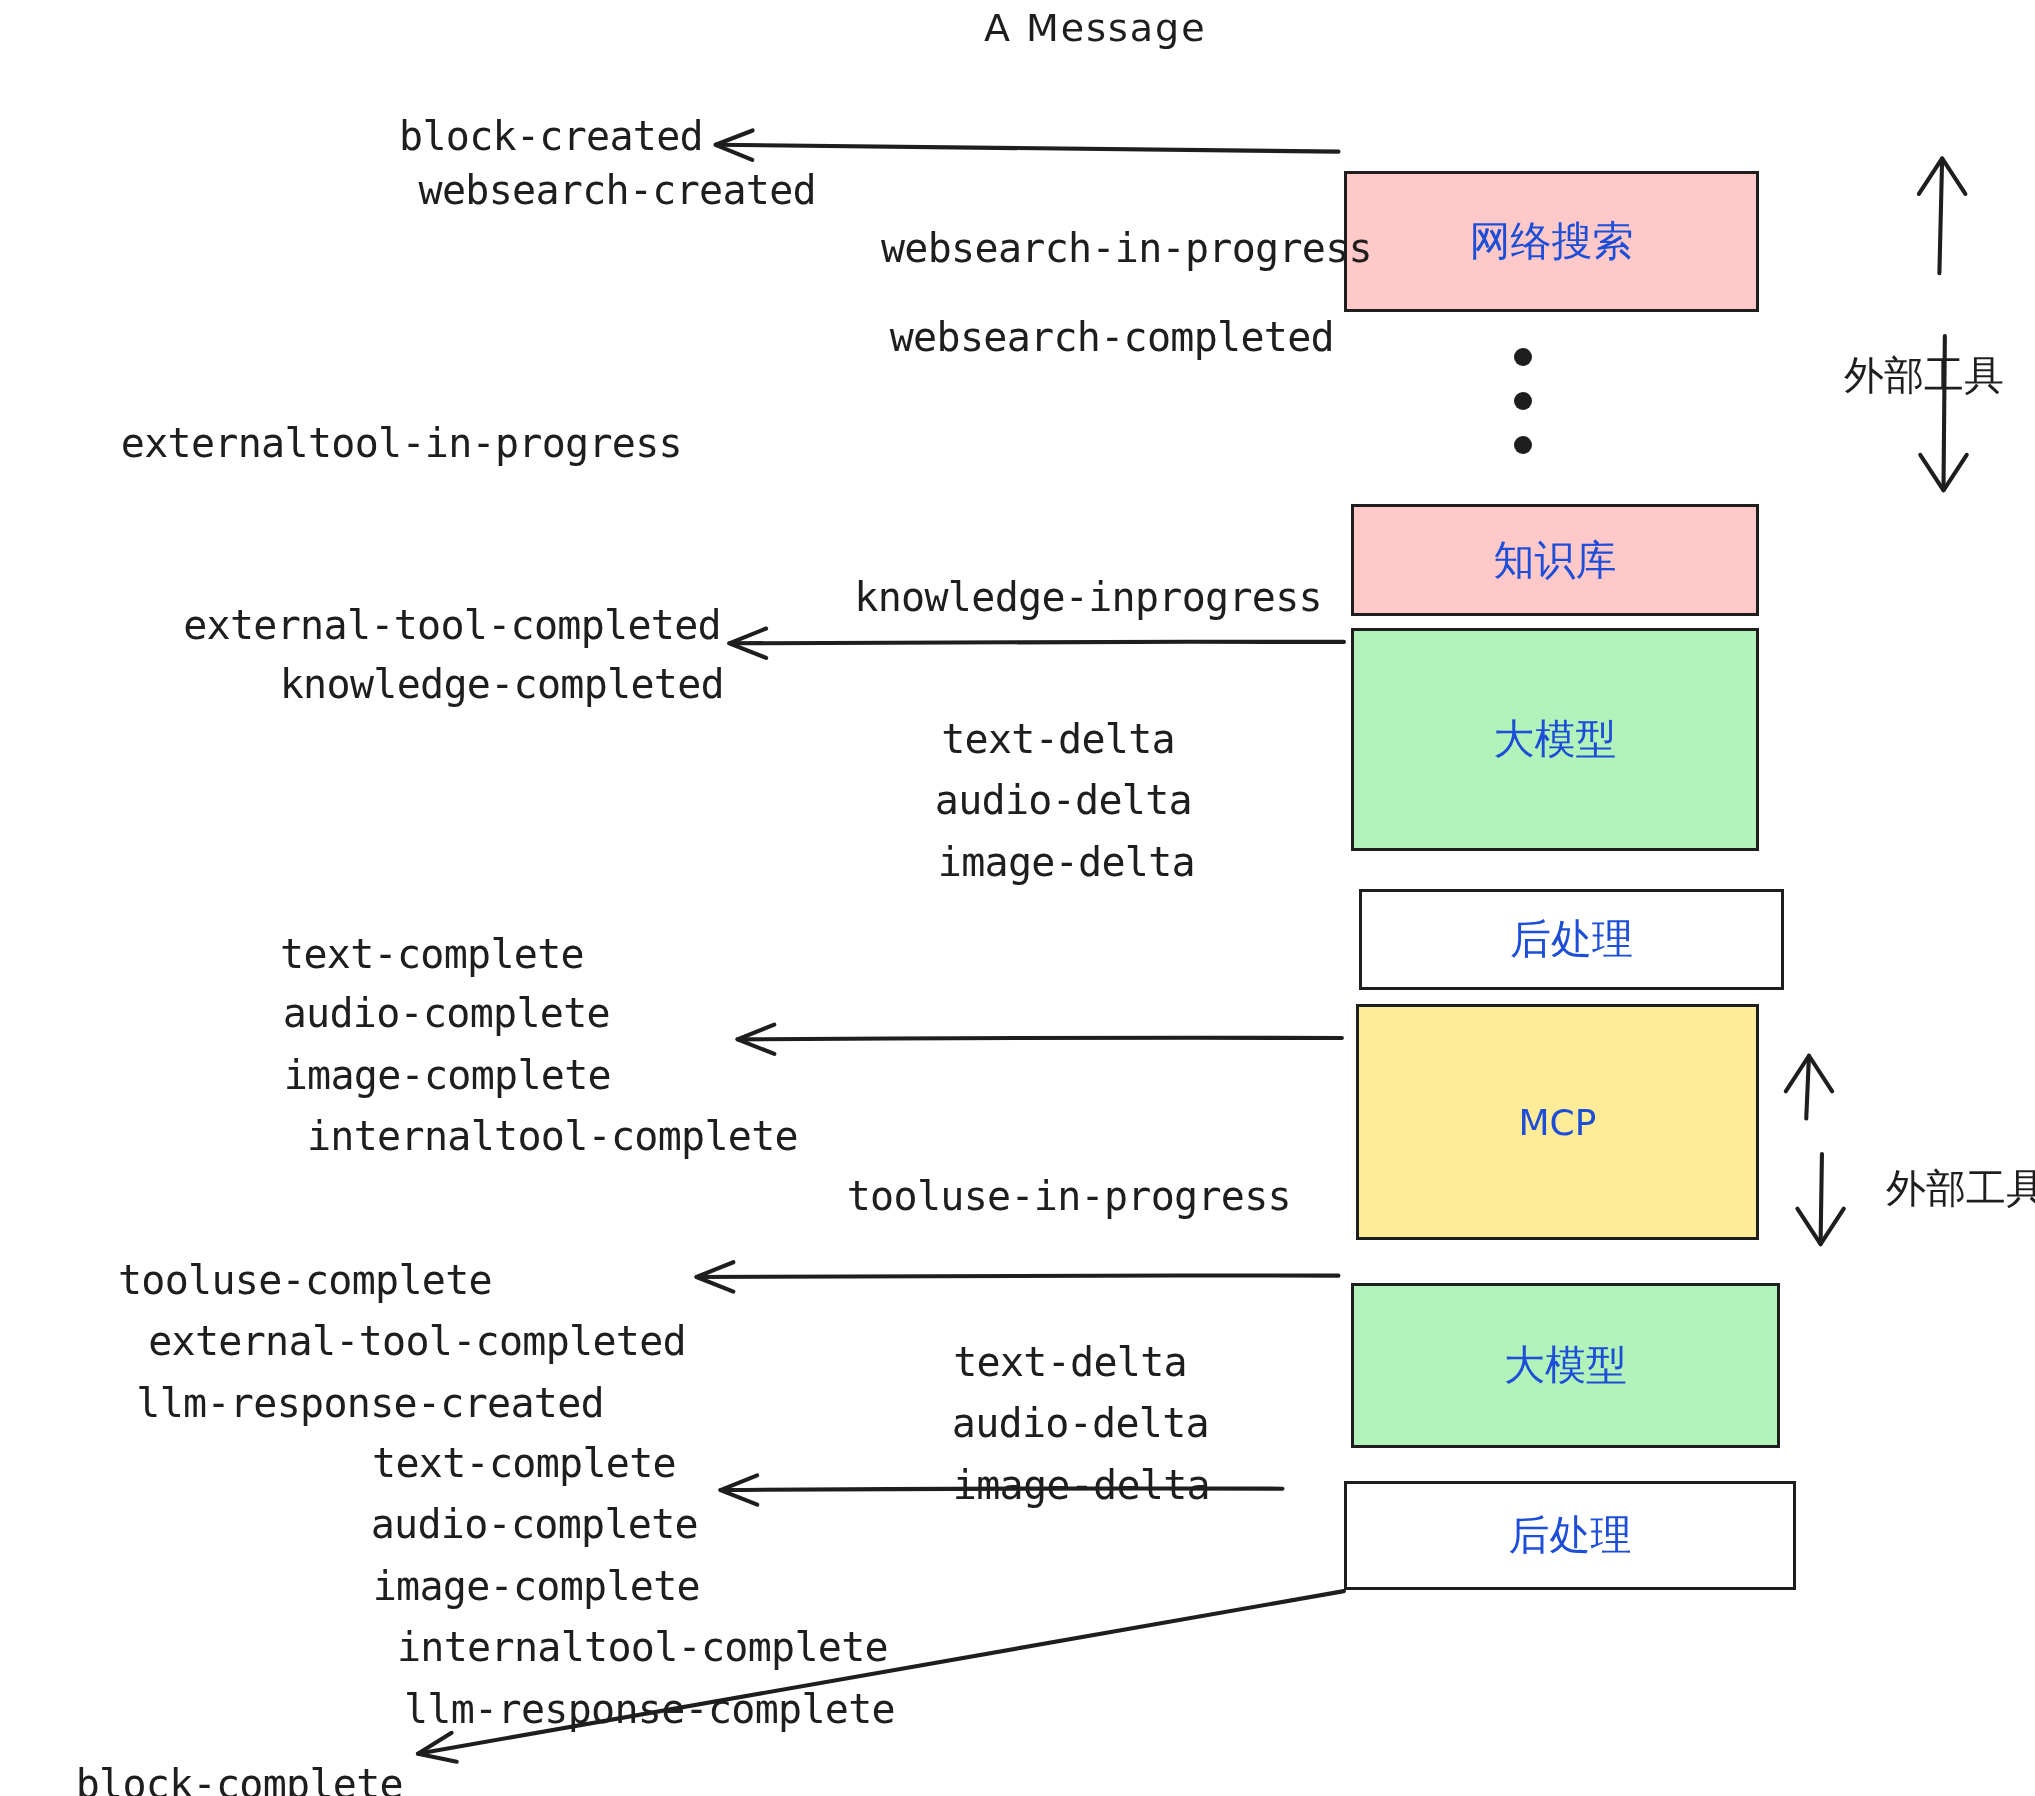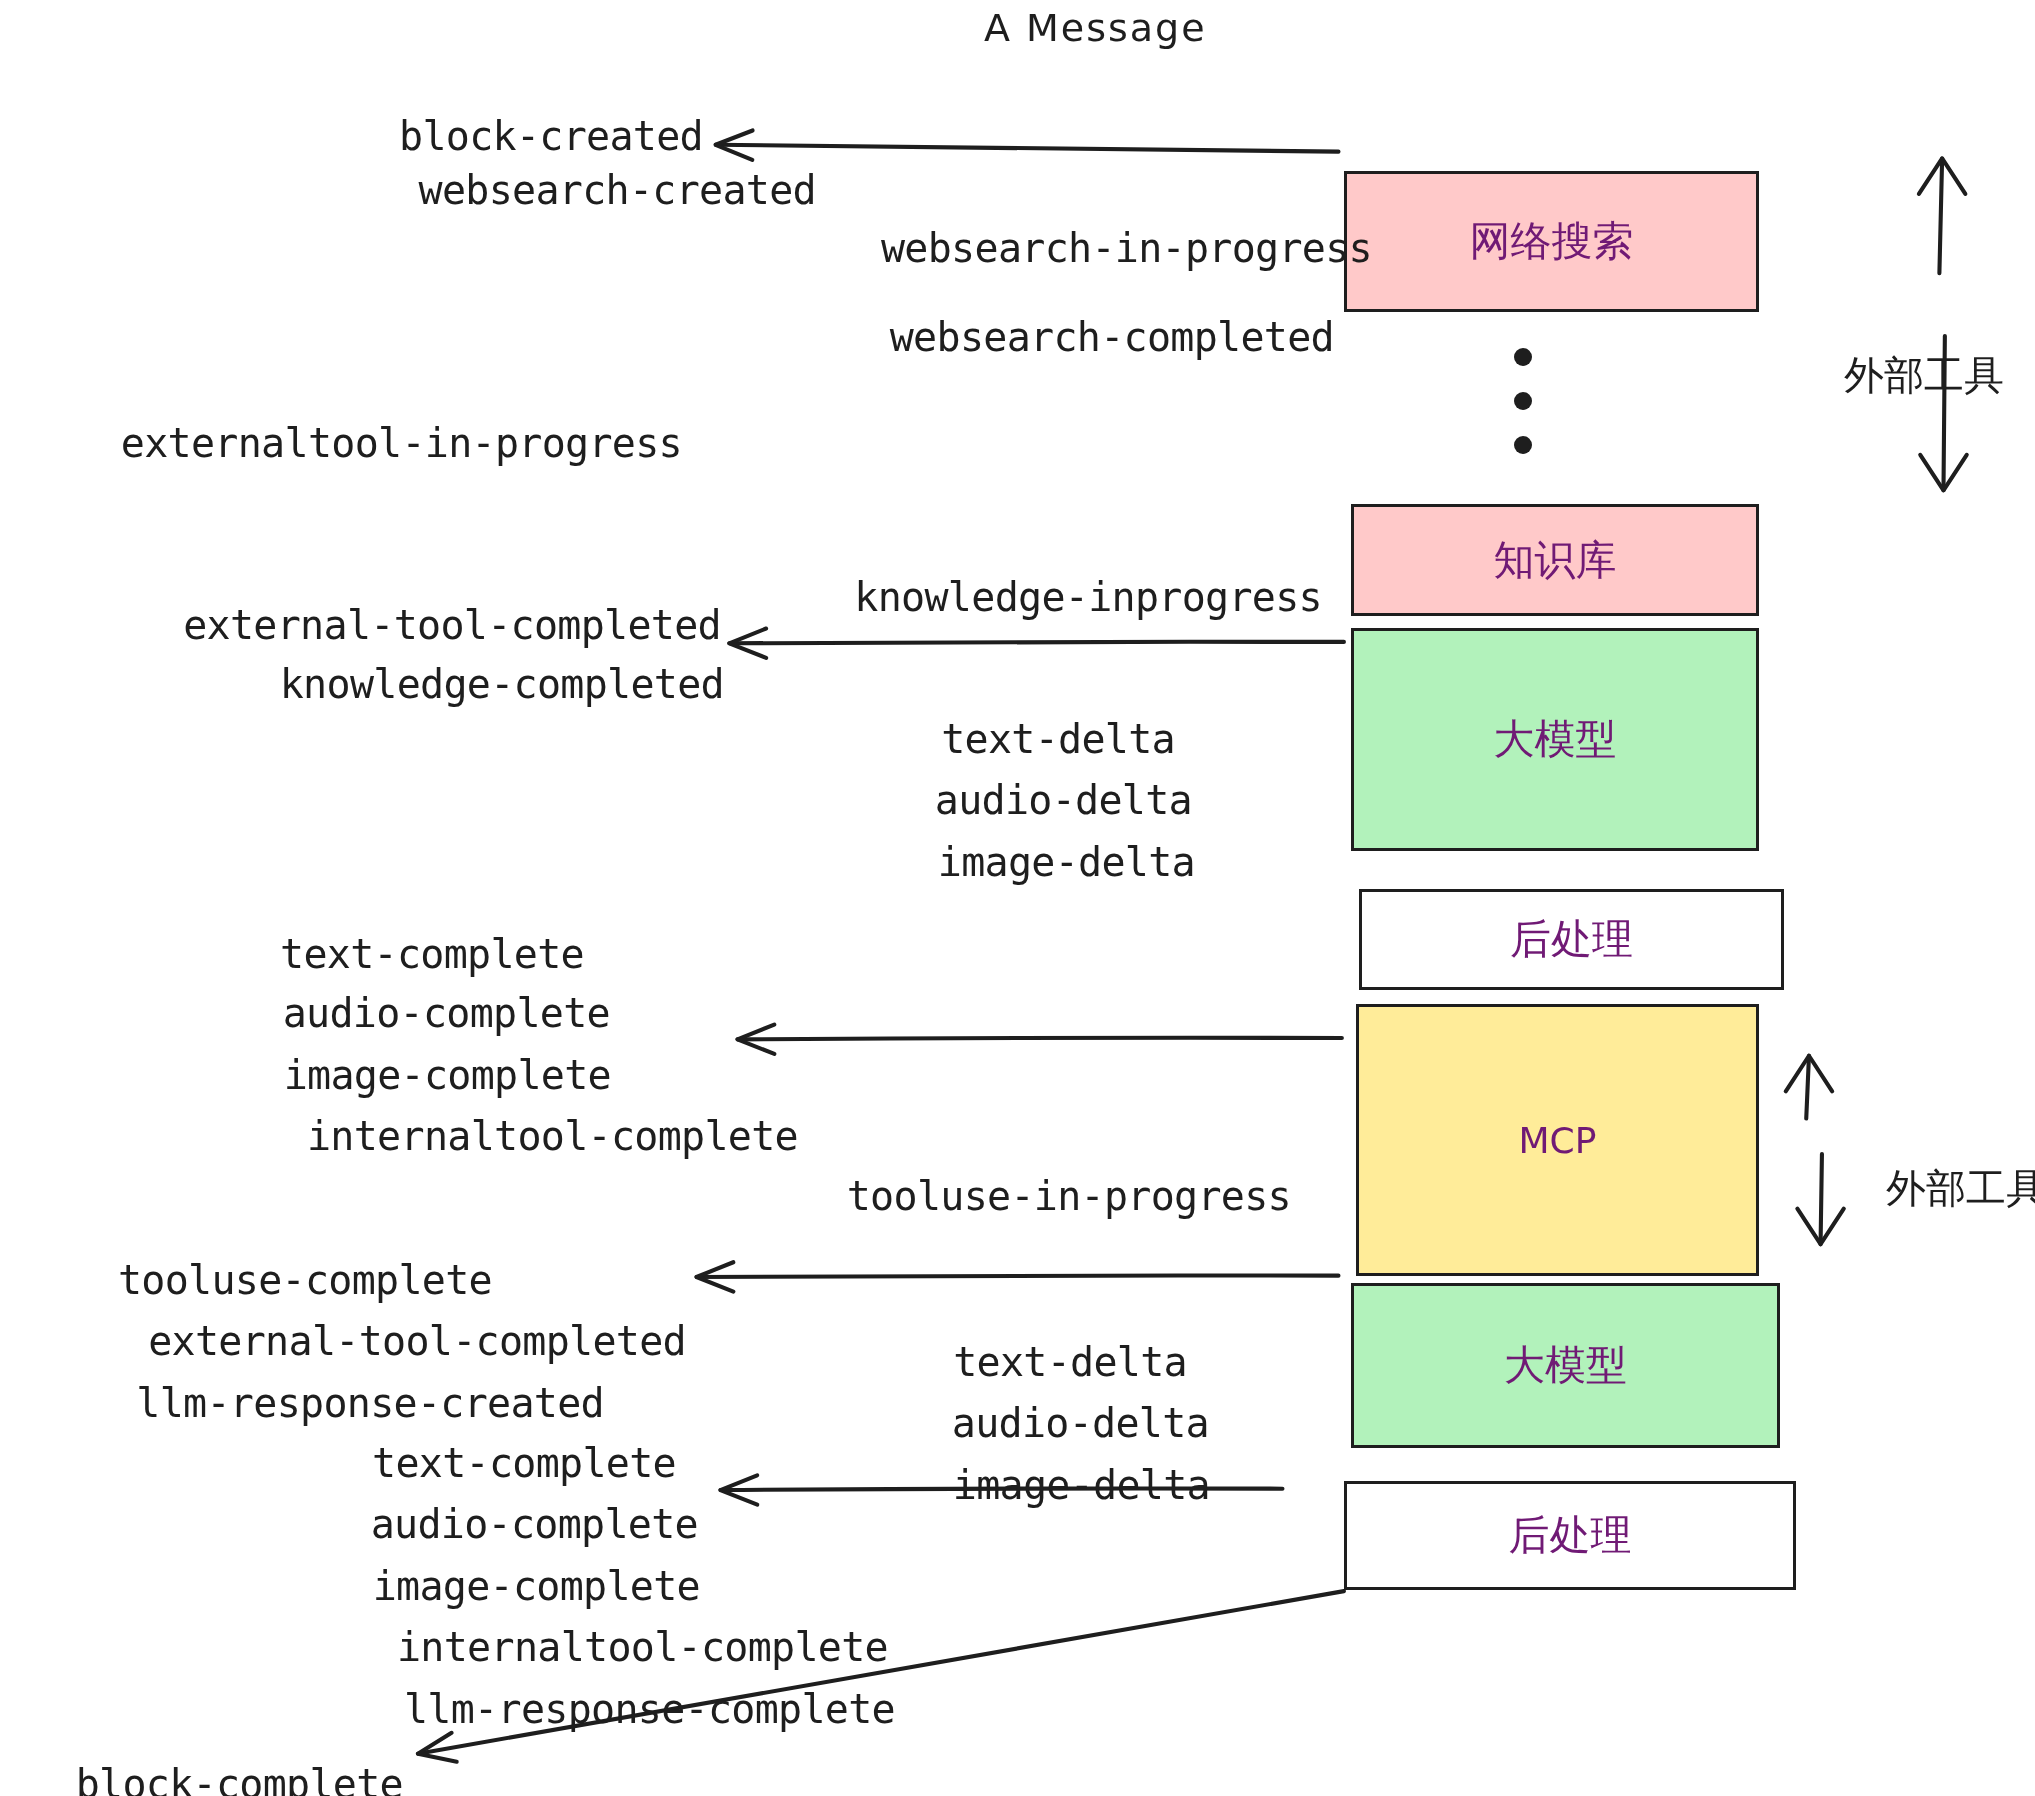--- a/index.html
+++ b/index.html
@@ -34,21 +34,21 @@
   .evt.r { transform: translateX(-100%); }
   .box {
     position: absolute;
     box-sizing: border-box;
     border: 3.4px solid #1e1e1e;
     display: flex;
     align-items: center;
     justify-content: center;
     font-family: "DejaVu Sans", sans-serif;
     font-size: 41px;
-    color: #701a75;
+    color: #1d4ed8;
   }
   .box.pink   { background: #ffc9c9; }
   .box.green  { background: #b2f2bb; }
   .box.yellow { background: #ffec99; }
   .box.white  { background: #ffffff; }
   .box.mcp { font-size: 36px; font-family: "DejaVu Sans", sans-serif; }
   .dot {
     position: absolute;
     width: 18px;
     height: 18px;
@@ -113,21 +113,21 @@
       </div>
       <div class="box pink" style="left: 1351px; top: 504px; width: 408px; height: 112px;">
         <span>知识库</span>
       </div>
       <div class="box green" style="left: 1351px; top: 628px; width: 408px; height: 223px;">
         <span>大模型</span>
       </div>
       <div class="box white" style="left: 1359px; top: 889px; width: 425px; height: 101px;">
         <span>后处理</span>
       </div>
-      <div class="box yellow mcp" style="left: 1356px; top: 1004px; width: 403px; height: 272px;">
+      <div class="box yellow mcp" style="left: 1356px; top: 1004px; width: 403px; height: 236px;">
         <span>MCP</span>
       </div>
       <div class="box green" style="left: 1351px; top: 1283px; width: 429px; height: 165px;">
         <span>大模型</span>
       </div>
       <div class="box white" style="left: 1344px; top: 1481px; width: 452px; height: 109px;">
         <span>后处理</span>
       </div>
     </div>
   <div id="event-layer">

